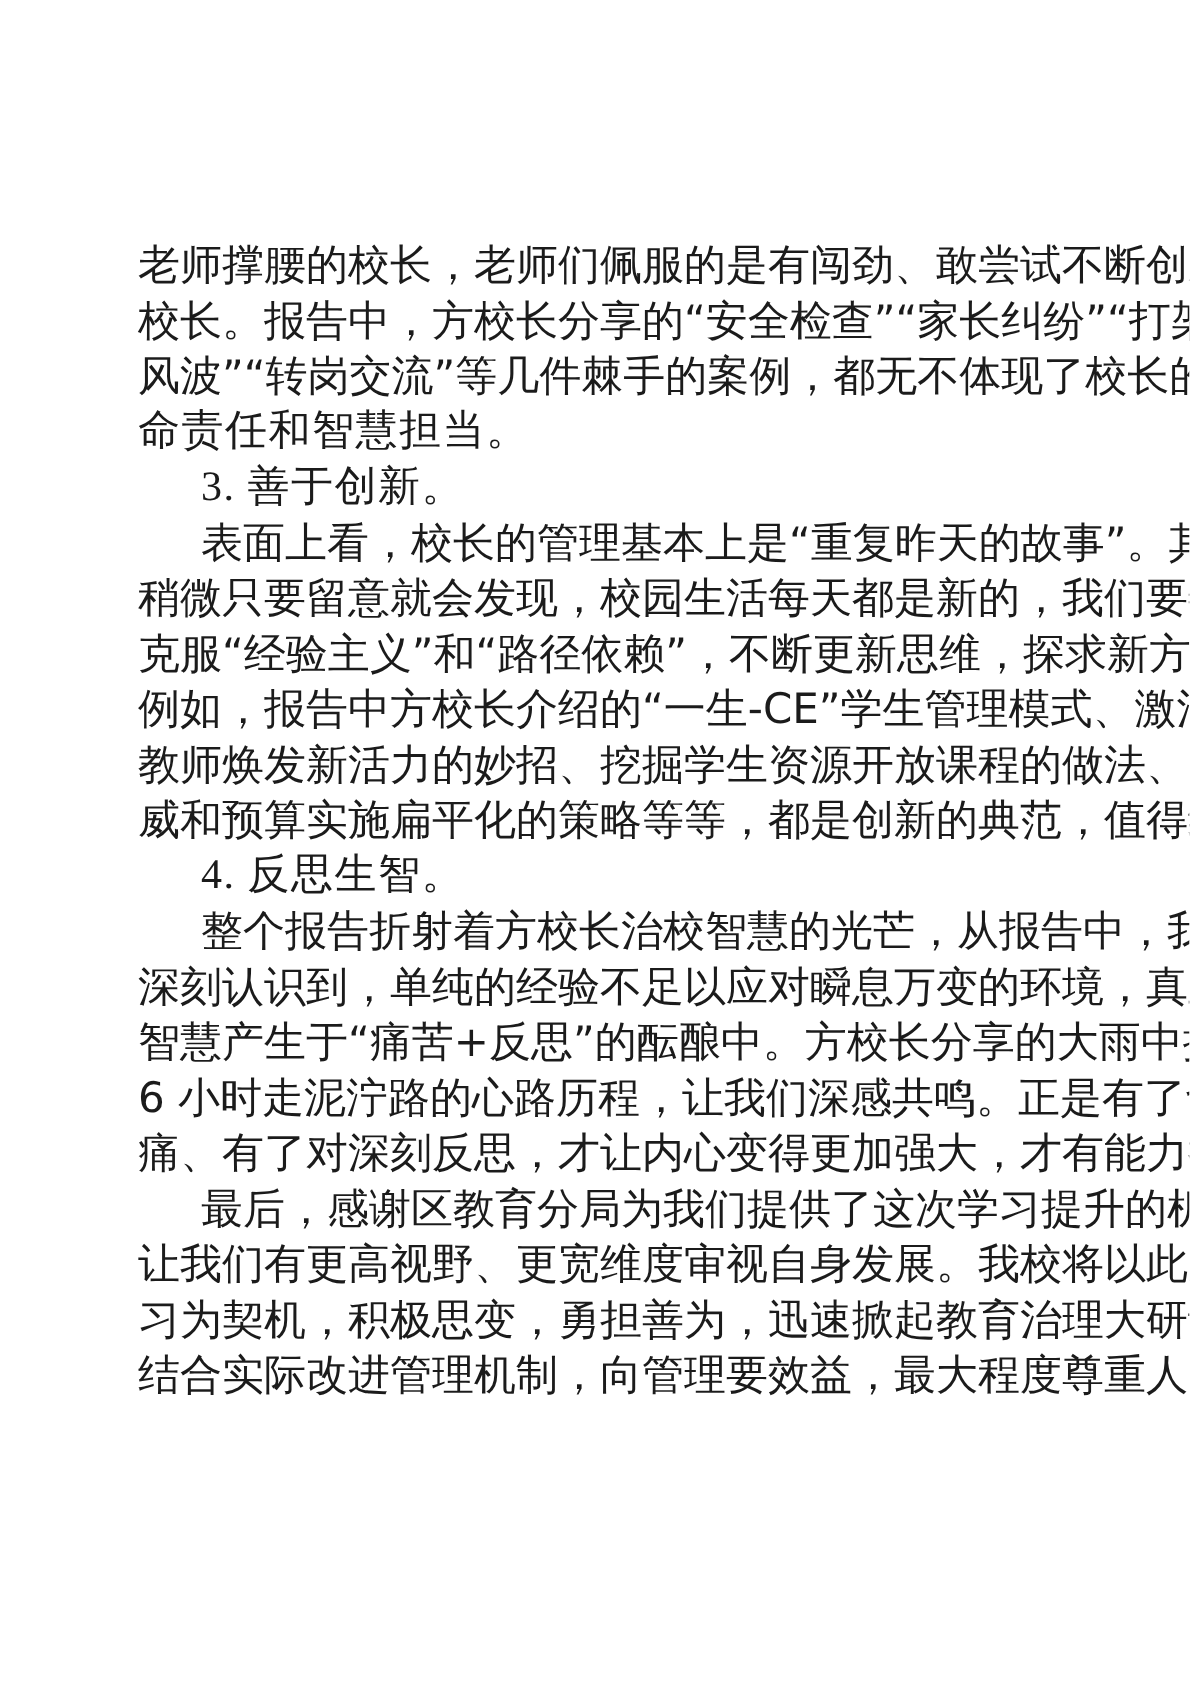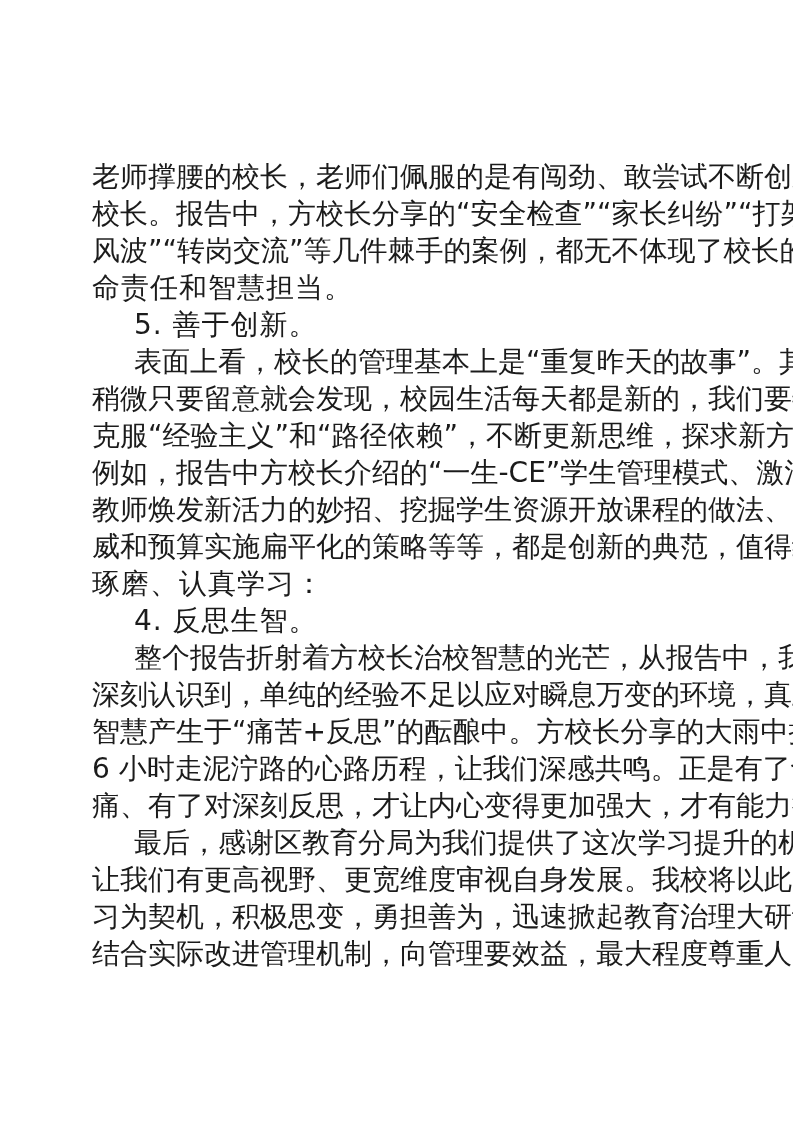--- a/index.html
+++ b/index.html
@@ -29,42 +29,42 @@
     text-align: justify;
     text-align-last: justify;
     white-space: nowrap;
     overflow: visible;
     font-weight: 400;
   }
   .line.end {
     text-align: center;
     text-align-last: left;
     letter-spacing: 1px;
+    font-family: Liberation Serif, serif;
   }
   .line.indent {
     text-indent: 42px;
   }
 </style>
 </head>
 <body>
 
 <div class="page">
   <div class="text-block">
     <div class="line">老师撑腰的校长，老师们佩服的是有闯劲、敢尝试不断创新的</div>
     <div class="line">校长。报告中，方校长分享的“安全检查”“家长纠纷”“打架</div>
     <div class="line">风波”“转岗交流”等几件棘手的案例，都无不体现了校长的使</div>
     <div class="line end">命责任和智慧担当。</div>
-    <div class="line end indent">5. 善于创新。</div>
+    <div class="line end indent">3. 善于创新。</div>
     <div class="line indent">表面上看，校长的管理基本上是“重复昨天的故事”。其实，</div>
     <div class="line">稍微只要留意就会发现，校园生活每天都是新的，我们要善于</div>
     <div class="line">克服“经验主义”和“路径依赖”，不断更新思维，探求新方法。</div>
     <div class="line">例如，报告中方校长介绍的“一生-CE”学生管理模式、激活老</div>
     <div class="line">教师焕发新活力的妙招、挖掘学生资源开放课程的做法、以权</div>
     <div class="line">威和预算实施扁平化的策略等等，都是创新的典范，值得细细</div>
-    <div class="line end">琢磨、认真学习：</div>
     <div class="line end indent">4. 反思生智。</div>
     <div class="line indent">整个报告折射着方校长治校智慧的光芒，从报告中，我们</div>
     <div class="line">深刻认识到，单纯的经验不足以应对瞬息万变的环境，真正的</div>
     <div class="line">智慧产生于“痛苦+反思”的酝酿中。方校长分享的大雨中推车</div>
     <div class="line">6 小时走泥泞路的心路历程，让我们深感共鸣。正是有了切肤之</div>
     <div class="line">痛、有了对深刻反思，才让内心变得更加强大，才有能力把“事</div>
     <div class="line indent">最后，感谢区教育分局为我们提供了这次学习提升的机会，</div>
     <div class="line">让我们有更高视野、更宽维度审视自身发展。我校将以此次学</div>
     <div class="line">习为契机，积极思变，勇担善为，迅速掀起教育治理大研讨，</div>
     <div class="line">结合实际改进管理机制，向管理要效益，最大程度尊重人、激</div>

